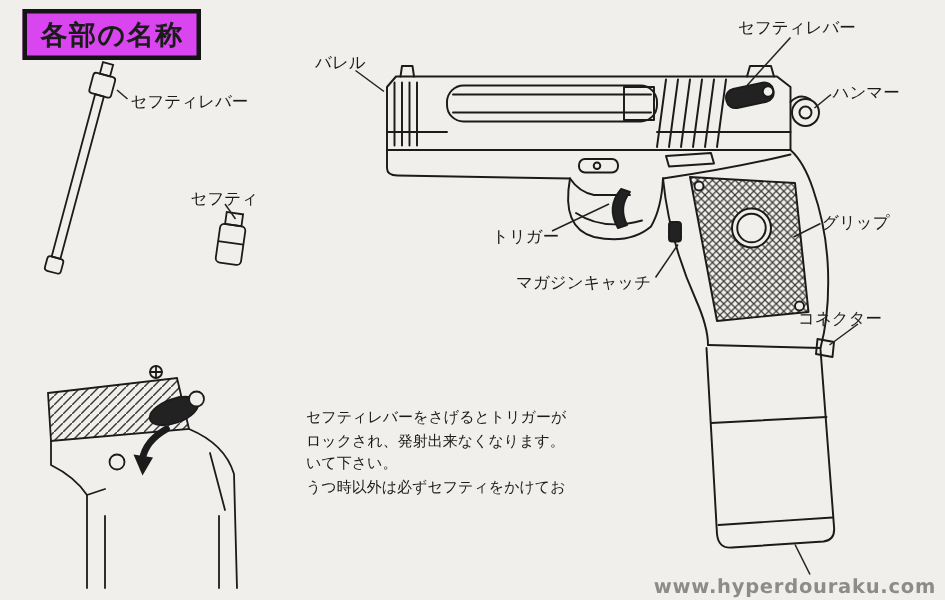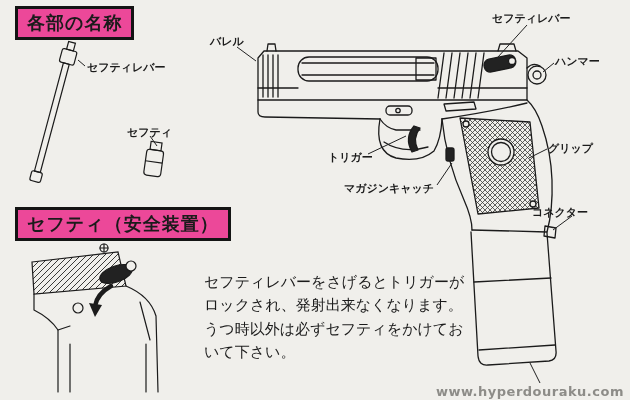--- a/index.html
+++ b/index.html
@@ -3,29 +3,29 @@
 <meta charset="utf-8">
 <style>
   html,body{margin:0;padding:0}
   #page{
     position:relative;width:630px;height:400px;
     background:#f0efeb;color:#1b1b1b;overflow:hidden;
     font-family:"DejaVu Sans","Liberation Sans",sans-serif;
   }
   svg#art{position:absolute;left:0;top:0}
   .title-box{
-    position:absolute;border:3px solid #141414;background:#ec4899;
+    position:absolute;border:3px solid #141414;background:#d946ef;
     padding:2px 9px;font-weight:bold;font-size:18px;letter-spacing:1px;
     white-space:nowrap;
   }
   .lbl{
-    position:absolute;font-size:11px;font-weight:bold;white-space:nowrap;
+    position:absolute;font-size:11px;font-weight:normal;white-space:nowrap;
   }
   #note{
-    position:absolute;left:204px;top:271px;font-size:15px;line-height:1.55;
+    position:absolute;left:204px;top:271px;font-size:10px;line-height:1.55;
   }
   #watermark{
     position:absolute;right:6px;bottom:1px;font-size:13px;font-weight:bold;
     color:#8d8c88;letter-spacing:.5px;
   }
 </style>
 </head>
 <body>
 
 <div id="page">
@@ -139,36 +139,33 @@
       <path d="M572,216 L553,230"></path>
       <path d="M540,383 L530,363"></path>
       <path d="M85,66 L78,60"></path>
       <path d="M150,136 L157,146"></path>
     </g>
   </svg>
 
   <div class="title-box" style="left:15px;top:6px">
     <span>各部の名称</span>
   </div>
-  <div class="title-box" style="left:15px;top:207px">
-    <span>セフティ（安全装置）</span>
-  </div>
 
   <div class="lbl" style="left:87px;top:60px">セフティレバー</div>
   <div class="lbl" style="left:127px;top:125px">セフティ</div>
   <div class="lbl" style="left:210px;top:34px">バレル</div>
   <div class="lbl" style="left:492px;top:11px">セフティレバー</div>
   <div class="lbl" style="left:555px;top:54px">ハンマー</div>
   <div class="lbl" style="left:328px;top:150px">トリガー</div>
   <div class="lbl" style="left:344px;top:181px">マガジンキャッチ</div>
   <div class="lbl" style="left:548px;top:141px">グリップ</div>
   <div class="lbl" style="left:532px;top:205px">コネクター</div>
 
   <div id="note">
     <div>セフティレバーをさげるとトリガーが</div>
     <div>ロックされ、発射出来なくなります。</div>
+    <div>いて下さい。</div>
     <div>うつ時以外は必ずセフティをかけてお</div>
-    <div>いて下さい。</div>
   </div>
 
   <div id="watermark">www.hyperdouraku.com</div>
 
 </div>
 
 </body></html>

